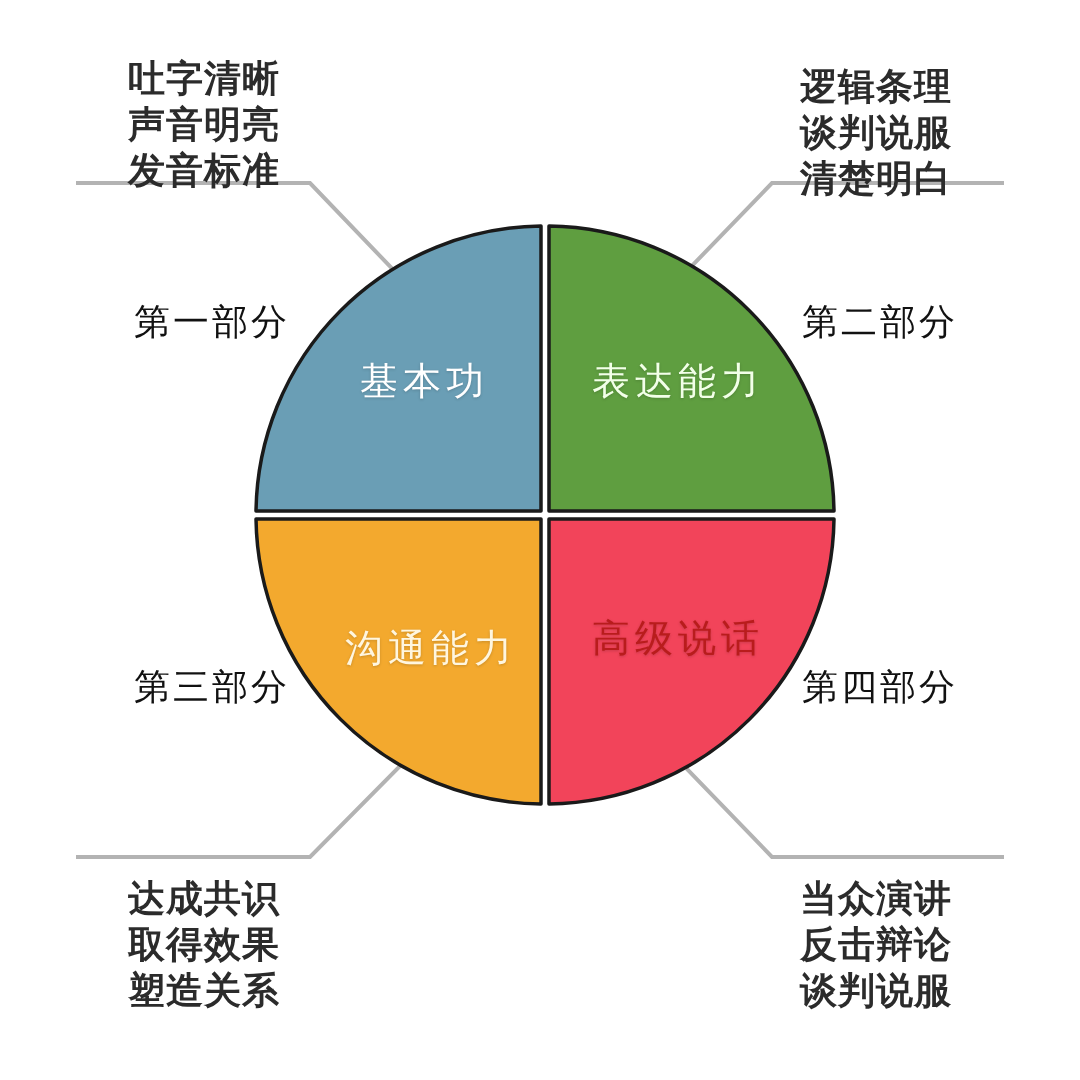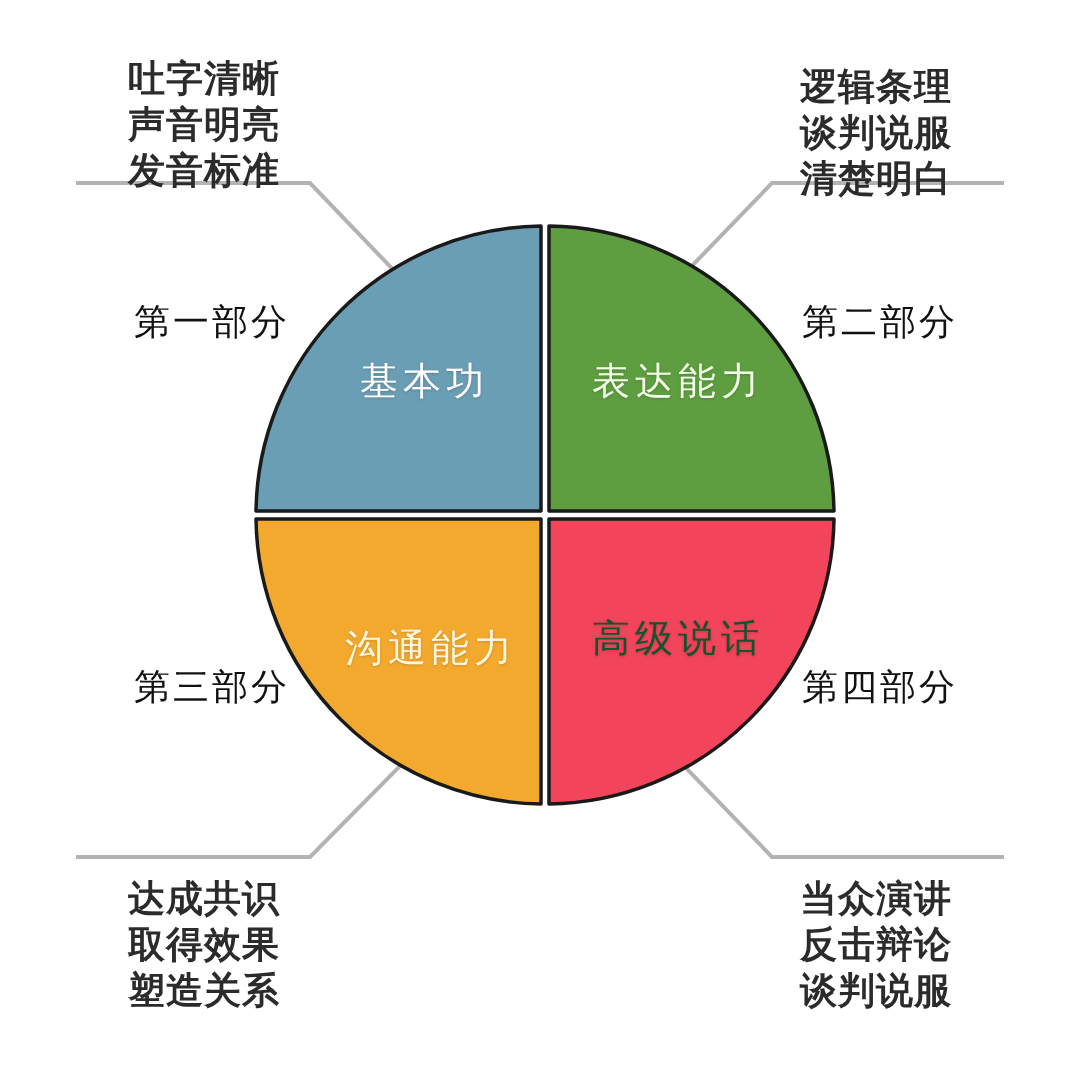--- a/index.html
+++ b/index.html
@@ -62,21 +62,21 @@
     position: absolute;
     font-family: "Liberation Serif", "DejaVu Serif", serif;
     font-size: 38px;
     letter-spacing: 5px;
     white-space: nowrap;
     text-shadow: 0 1px 3px rgba(0,0,0,0.18);
   }
   .quad-q1 { left: 360px; top: 356px; color: #ffffff; }
   .quad-q2 { left: 592px; top: 356px; color: #f2ffe8; }
   .quad-q3 { left: 345px; top: 613px; color: #fff6df; margin-top: 10px; }
-  .quad-q4 { left: 592px; top: 613px; color: #14532d; }
+  .quad-q4 { left: 592px; top: 613px; color: #b91c1c; }
 </style>
 </head>
 <body>
 
 <div id="stage">
 
   <svg id="diagram-svg" viewBox="0 0 1080 1080">
 
     <g fill="none" stroke="#b3b3b3" stroke-width="4" stroke-linecap="square" stroke-linejoin="miter">
       <polyline points="78,183 310,183 404,281"></polyline>

